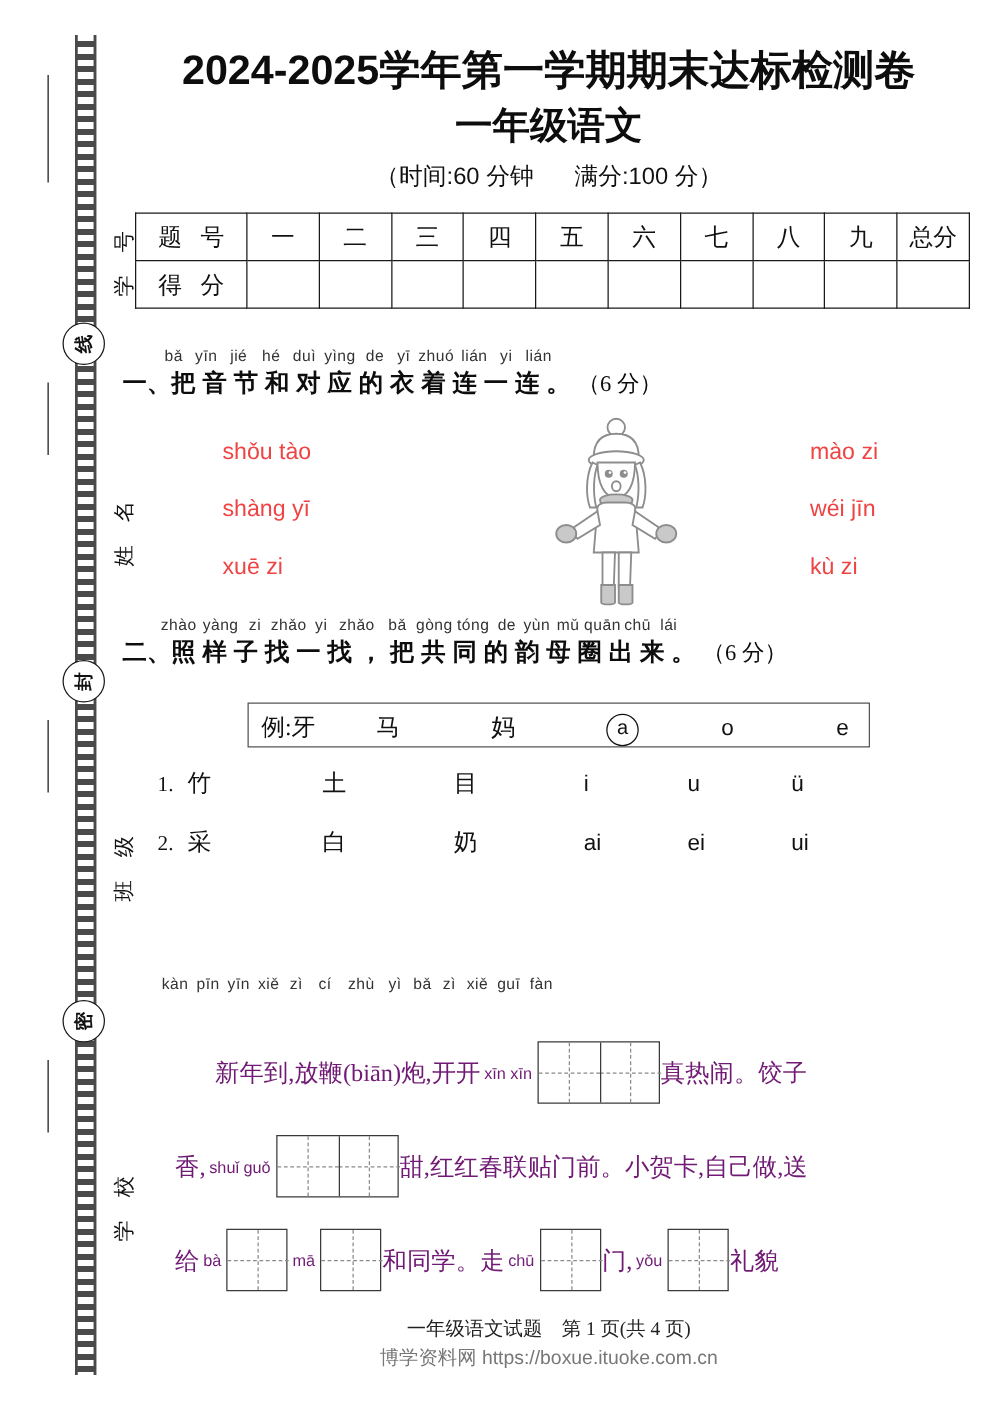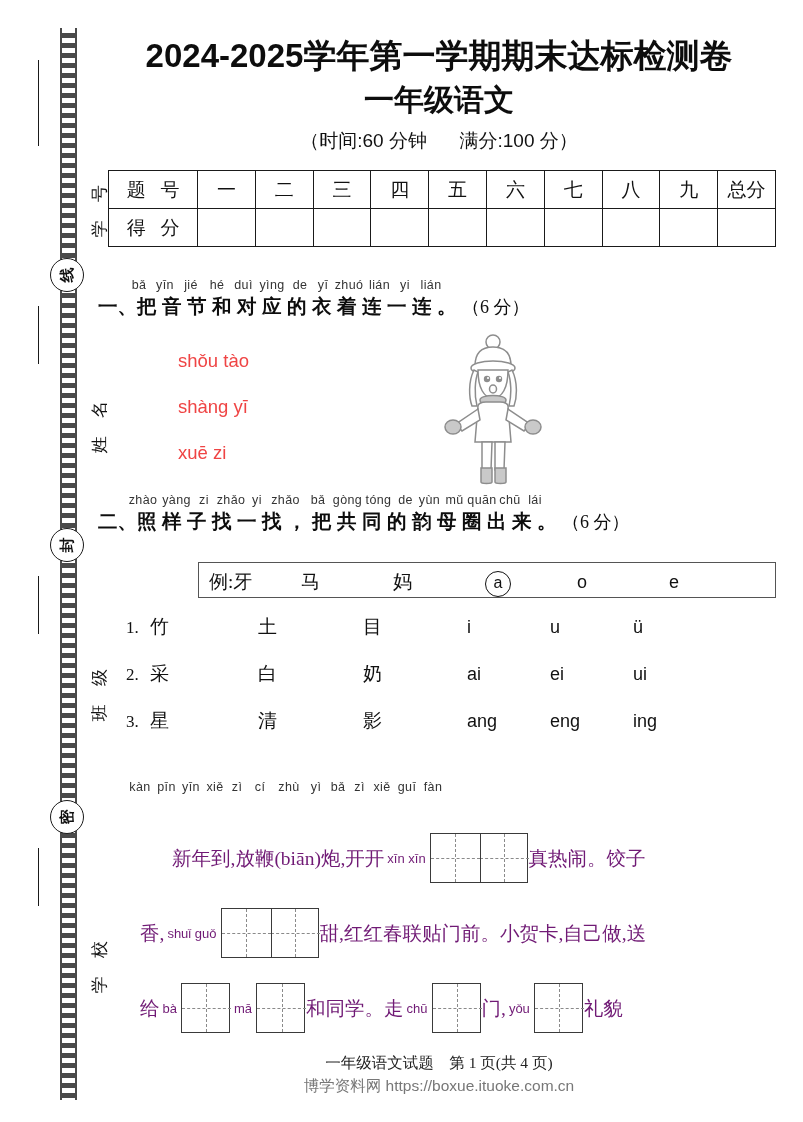--- a/index.html
+++ b/index.html
@@ -167,21 +167,21 @@
   }
   #q1-left  { left: 178px; top: 338px; }
   #q1-right { left: 648px; top: 338px; }
   #q1-figure { position: absolute; left: 418px; top: 330px; }
 
   
   #q2-example {
     position: absolute;
     left: 198px;
     top: 562px;
-    width: 578px;
+    width: 498px;
     height: 36px;
     border: 1.3px solid #555;
     box-sizing: border-box;
   }
   .q2-row {
     position: absolute;
     font-size: 19px;
     font-family: "Liberation Serif", serif;
     color: #111;
     white-space: nowrap;
@@ -345,20 +345,25 @@
       <span>一、</span><span class="sp">把音节和对应的衣着连一连。</span><span class="q-score">（6 分）</span>
     </div>
   </div>
 
   <div class="match-col" id="q1-left">
     <div>shǒu tào</div>
     <div>shàng yī</div>
     <div>xuē zi</div>
   </div>
 
+  <div class="match-col" id="q1-right">
+    <div>mào zi</div>
+    <div>wéi jīn</div>
+    <div>kù zi</div>
+  </div>
 
   <div id="q1-figure">
     <svg width="150" height="155" viewBox="0 0 150 155" fill="none" stroke="#8d8d8d" stroke-width="1.5">
 
       <circle cx="75" cy="12" r="7" fill="#ffffff"></circle>
 
       <path d="M57 36 C57 22 64 17 75 17 C86 17 93 22 93 36 Z" fill="#ffffff"></path>
 
       <ellipse cx="75" cy="38" rx="22" ry="7" fill="#ffffff"></ellipse>
 
@@ -408,23 +413,20 @@
     </div>
   </div>
 
   <div id="q2-rows">
     <div class="q2-row">
       <span class="q2-num">1.</span><span class="q2-cell" style="width:108px;">竹</span><span class="q2-cell" style="width:105px;">土</span><span class="q2-cell" style="width:104px;">目</span><span class="q2-cell pin" style="width:83px;">i</span><span class="q2-cell pin" style="width:83px;">u</span><span class="q2-cell pin" style="width:60px;">ü</span>
     </div>
     <div class="q2-row">
       <span class="q2-num">2.</span><span class="q2-cell" style="width:108px;">采</span><span class="q2-cell" style="width:105px;">白</span><span class="q2-cell" style="width:104px;">奶</span><span class="q2-cell pin" style="width:83px;">ai</span><span class="q2-cell pin" style="width:83px;">ei</span><span class="q2-cell pin" style="width:60px;">ui</span>
     </div>
-    <div class="q2-row">
-      <span class="q2-num">3.</span><span class="q2-cell" style="width:108px;">星</span><span class="q2-cell" style="width:105px;">清</span><span class="q2-cell" style="width:104px;">影</span><span class="q2-cell pin" style="width:83px;">ang</span><span class="q2-cell pin" style="width:83px;">eng</span><span class="q2-cell pin" style="width:60px;">ing</span>
-    </div>
   </div>
 
   <div class="q-block" id="q3-head" style="left:98px; top:780px;">
     <div class="q-pinyin" id="q3-py"><span style="width: 28px;">kàn</span><span style="width: 25px;">pīn</span><span style="width: 24px;">yīn</span><span style="width: 24px;">xiě</span><span style="width: 20px;">zì</span><span style="width: 26px;">cí</span><span style="width: 32px;">zhù</span><span style="width: 22px;">yì</span><span style="width: 22px;">bǎ</span><span style="width: 21px;">zì</span><span style="width: 24px;">xiě</span><span style="width: 26px;">guī</span><span style="width: 26px;">fàn</span></div>
   </div>
 
   <div class="q3-line" id="q3-line-1" style="left:172px; top:833px;">
       <span class="">新年到,放鞭(biān)炮,开开 </span>
       <span class="py">xīn xīn</span>
       <span class="tzg" style="width: 98px;">

